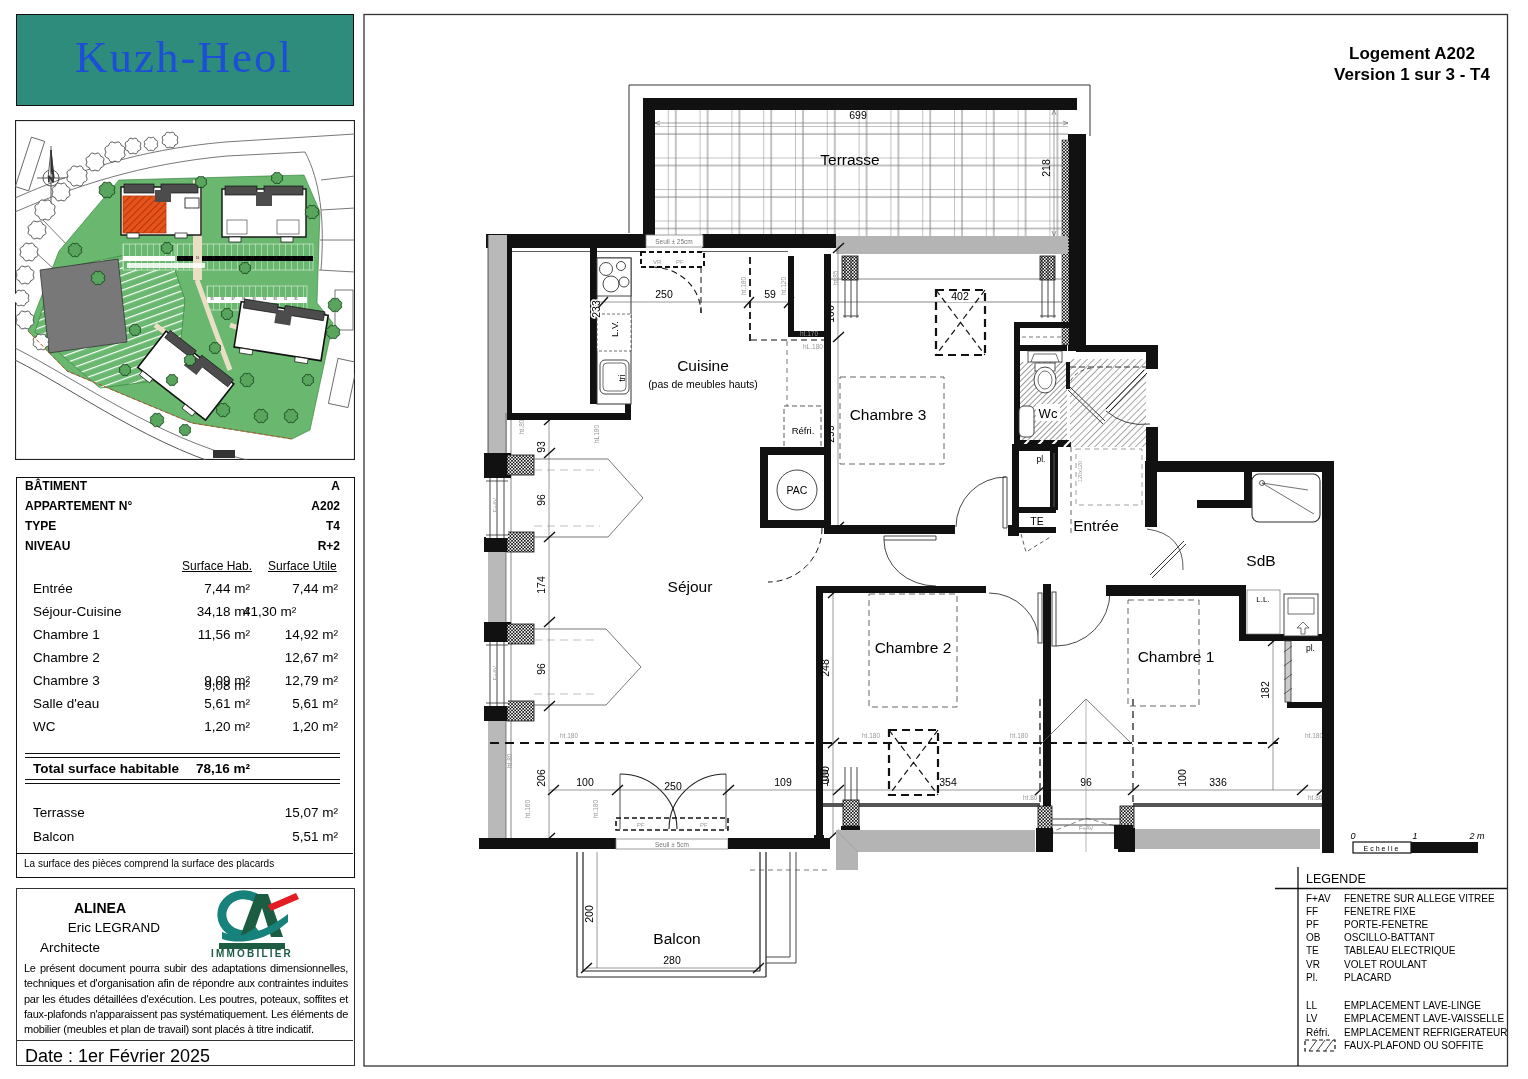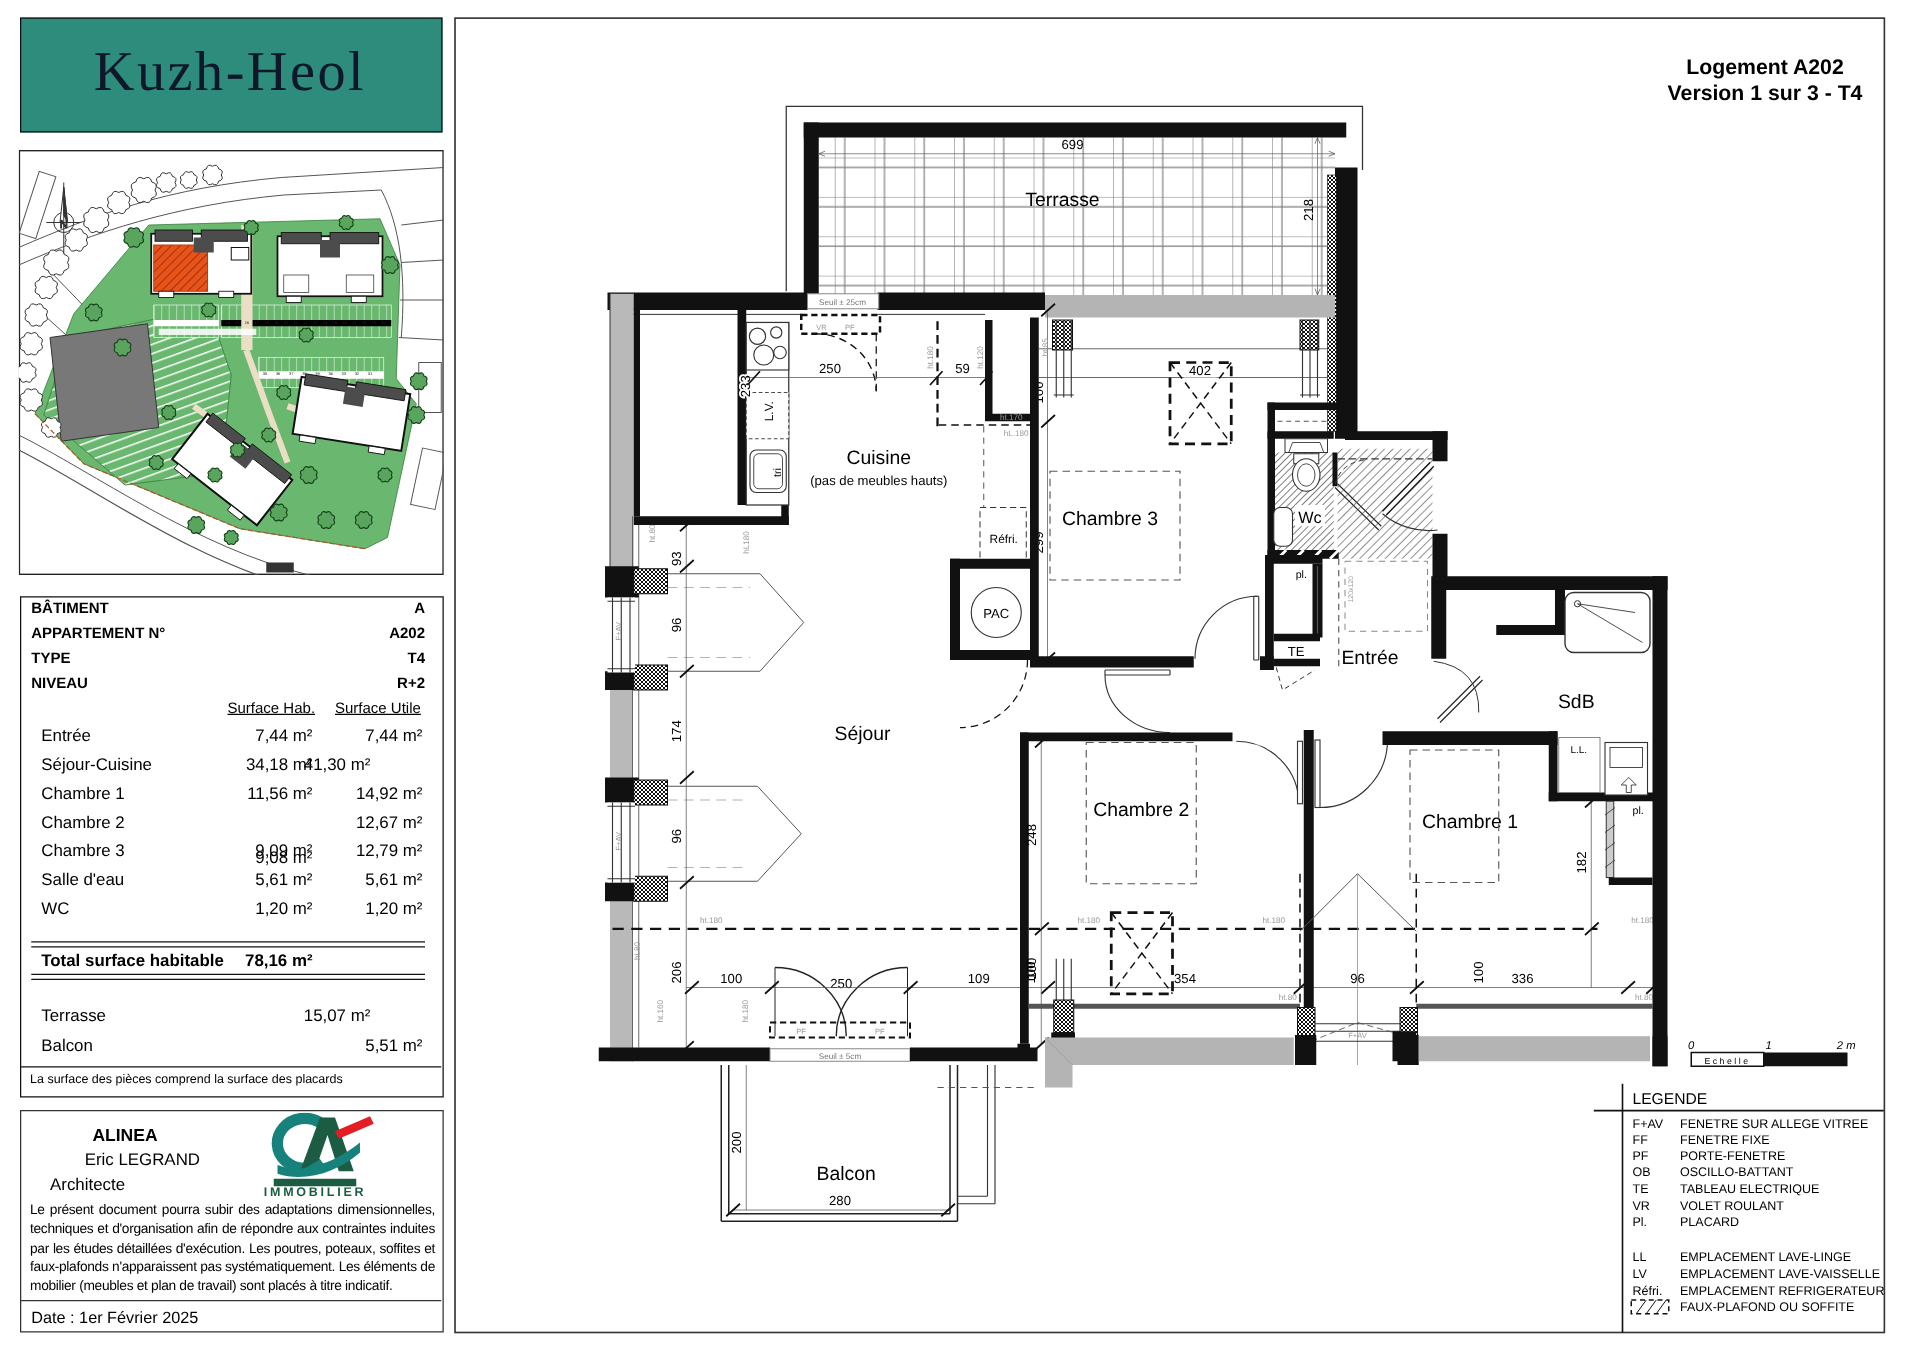--- a/index.html
+++ b/index.html
@@ -3,21 +3,21 @@
 <style>
 html,body{margin:0;padding:0;background:#fff;}
 body{width:1528px;height:1079px;position:relative;font-family:"Liberation Sans",sans-serif;color:#000;overflow:hidden;}
 .abs{position:absolute;}
 svg text{font-family:"Liberation Sans",sans-serif;}
 </style></head>
 <body>
 
 <div class="abs" style="left:16px;top:14px;width:336px;height:90px;background:#2d8c7b;border:1.5px solid #111;"></div>
 
-<div class="abs" style="left:16px;top:31px;width:336px;text-align:center;font-family:'Liberation Serif',serif;font-size:45px;color:#0f172a;letter-spacing:2px;font-weight:400;">Kuzh-Heol</div>
+<div class="abs" style="left:16px;top:31px;width:336px;text-align:center;font-family:'Liberation Serif',serif;font-size:45px;color:#1d4ed8;letter-spacing:2px;font-weight:400;">Kuzh-Heol</div>
 
 <div class="abs" style="left:16px;top:477px;width:337px;height:399px;border:1.5px solid #111;"></div>
 
 <div class="abs" style="left:25px;top:479px;width:315px;font-size:12px;font-weight:bold;">BÂTIMENT<span style="float:right">A</span></div>
 
 <div class="abs" style="left:25px;top:499px;width:315px;font-size:12px;font-weight:bold;">APPARTEMENT N°<span style="float:right">A202</span></div>
 
 <div class="abs" style="left:25px;top:519px;width:315px;font-size:12px;font-weight:bold;">TYPE<span style="float:right">T4</span></div>
 
 <div class="abs" style="left:25px;top:539px;width:315px;font-size:12px;font-weight:bold;">NIVEAU<span style="float:right">R+2</span></div>
@@ -53,21 +53,21 @@
 <div class="abs" style="left:155px;top:719px;width:95px;font-size:13.5px;text-align:right;">1,20&nbsp;m²</div>
 <div class="abs" style="left:243px;top:719px;width:95px;font-size:13.5px;text-align:right;">1,20&nbsp;m²</div>
 
 <div class="abs" style="left:25px;top:753px;width:315px;height:3px;border-top:1px solid #111;border-bottom:1px solid #111;"></div>
 
 <div class="abs" style="left:33px;top:761px;font-size:13.5px;font-weight:bold;">Total surface habitable</div>
 <div class="abs" style="left:196px;top:761px;font-size:13.5px;font-weight:bold;">78,16 m²</div>
 <div class="abs" style="left:25px;top:779px;width:315px;height:3px;border-top:1px solid #111;border-bottom:1px solid #111;"></div>
 
 <div class="abs" style="left:33px;top:805px;font-size:13.5px;">Terrasse</div>
-<div class="abs" style="left:243px;top:805px;width:95px;font-size:13.5px;text-align:left;">15,07&nbsp;m²</div>
+<div class="abs" style="left:243px;top:805px;width:95px;font-size:13.5px;text-align:right;">15,07&nbsp;m²</div>
 
 <div class="abs" style="left:33px;top:829px;font-size:13.5px;">Balcon</div>
 <div class="abs" style="left:243px;top:829px;width:95px;font-size:13.5px;text-align:right;">5,51&nbsp;m²</div>
 
 <div class="abs" style="left:16px;top:853px;width:337px;border-top:1px solid #111;"></div>
 <div class="abs" style="left:24px;top:858px;font-size:10px;">La surface des pièces comprend la surface des placards</div>
 
 <div class="abs" style="left:16px;top:888px;width:337px;height:176px;border:1.5px solid #333;"></div>
 
 <div class="abs" style="left:40px;top:900px;width:120px;text-align:center;font-size:14px;font-weight:bold;">ALINEA</div>
@@ -81,21 +81,21 @@
 <path d="M16,42 C36,50 62,40 82,24 L82,32 C64,48 38,56 16,49 Z" fill="#17817b"></path>
 <path d="M62,15 L90,3 L93,9 L65,21 Z" fill="#e41d25"></path>
 <rect x="13" y="53" width="66" height="6" fill="#1b5c43"></rect>
 <text x="46" y="67" font-size="10" letter-spacing="2.2" fill="#1b5c43" text-anchor="middle" font-weight="bold">IMMOBILIER</text>
 </g>
 </svg>
 
 <div class="abs" style="left:24px;top:961px;width:324px;font-size:11px;line-height:15.3px;text-align:justify;letter-spacing:-0.25px;">Le présent document pourra subir des adaptations dimensionnelles, techniques et d'organisation afin de répondre aux contraintes induites par les études détaillées d'exécution. Les poutres, poteaux, soffites et faux-plafonds n'apparaissent pas systématiquement. Les éléments de mobilier (meubles et plan de travail) sont placés à titre indicatif.</div>
 
 <div class="abs" style="left:16px;top:1040px;width:337px;border-top:1px solid #333;"></div>
-<div class="abs" style="left:25px;top:1046px;font-size:13px;">Date : 1er Février 2025</div>
+<div class="abs" style="left:25px;top:1046px;font-size:18px;">Date : 1er Février 2025</div>
 
 <svg class="abs" style="left:15px;top:120px;" width="340" height="340" viewBox="0 0 340 340">
 <defs>
 <pattern id="ostripe" width="5" height="5" patternUnits="userSpaceOnUse" patternTransform="rotate(45)">
 <rect width="5" height="5" fill="#e8531a"></rect>
         <line x1="0" y1="0" x2="0" y2="5" stroke="#a03010" stroke-width="1.6"></line>
 </pattern>
 <pattern id="gstripe" width="7" height="7" patternUnits="userSpaceOnUse" patternTransform="rotate(70)">
 <rect width="7" height="7" fill="#6ab86f"></rect>
         <line x1="0" y1="0" x2="0" y2="7" stroke="#fff" stroke-width="2.4"></line>

